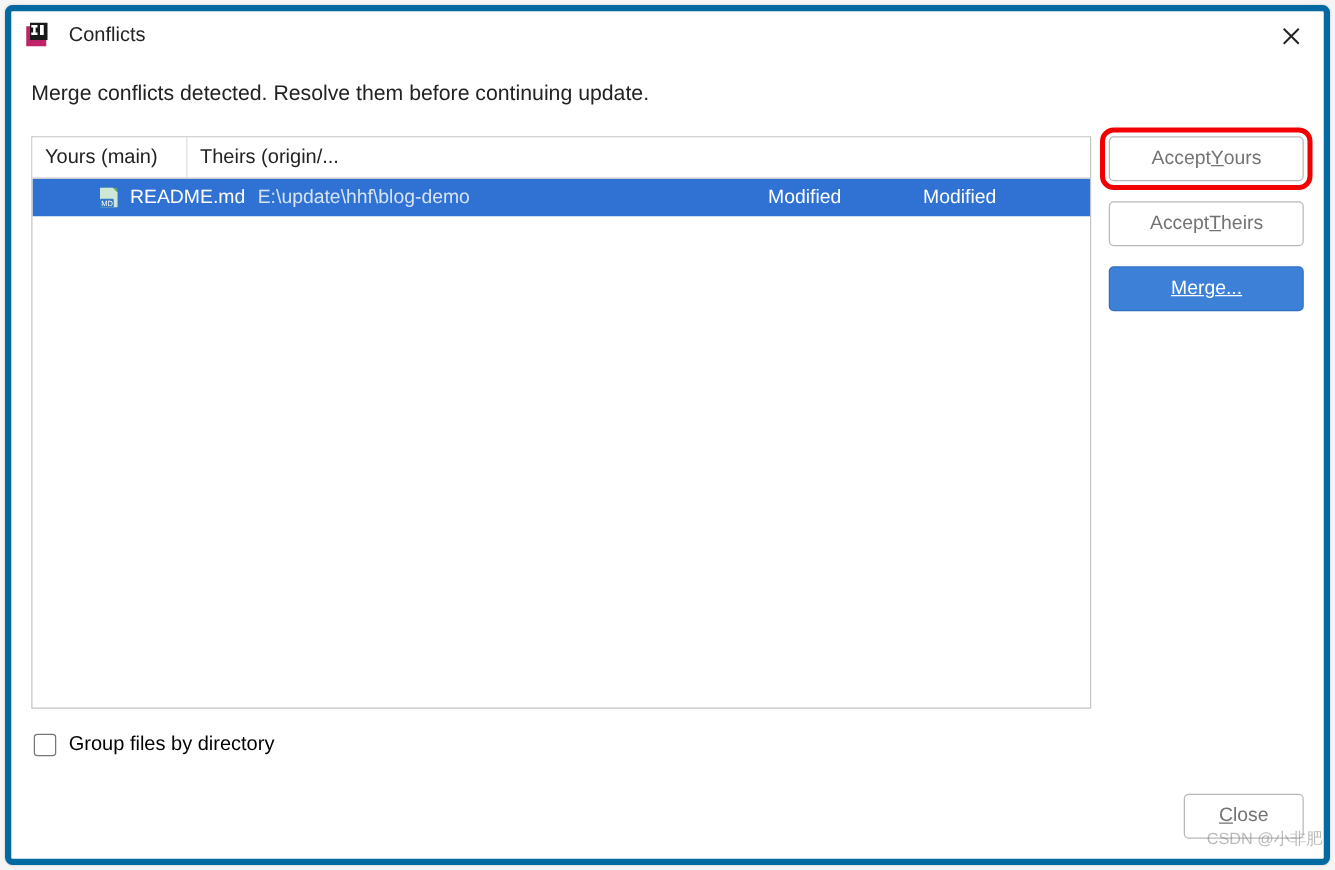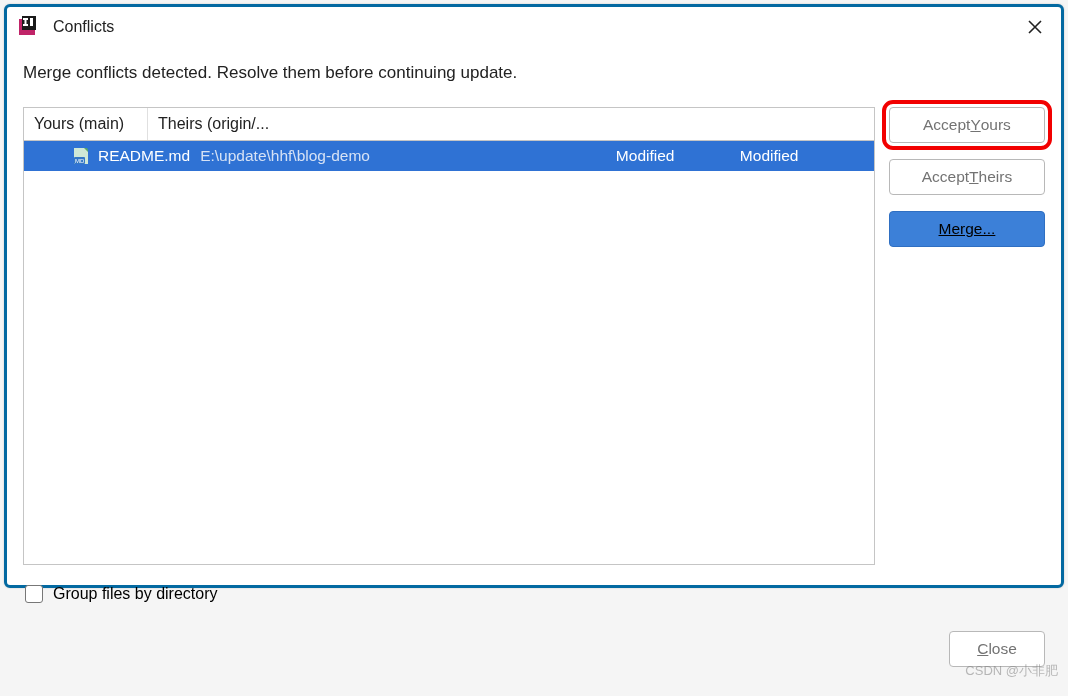--- a/index.html
+++ b/index.html
@@ -6,28 +6,29 @@
   body {
     font-family: "Segoe UI", Tahoma, sans-serif;
     font-size: 14px;
     background: #f5f5f5;
     width: 1068px;
     height: 696px;
     position: relative;
   }
   .dialog {
     background: #fff;
-    border: 3px solid #0369a1;
+    border: 5px solid #0369a1;
     border-radius: 6px;
     width: 1060px;
-    height: 584px;
+    height: 688px;
     margin: 4px;
     display: flex;
     flex-direction: column;
     box-shadow: 0 0 2px rgba(0,0,0,0.2);
+    justify-content: flex-end;
   }
   .titlebar {
     display: flex;
     align-items: center;
     padding: 6px 10px 6px 10px;
     height: 40px;
   }
   .titlebar .app-icon { width: 22px; height: 22px; margin-right: 14px; display:inline-flex; }
   .titlebar .title { font-size: 16px; color: #222; }
   .titlebar .spacer { flex: 1; }
@@ -74,21 +75,21 @@
   .col-yours { width: 124px; }
   .col-theirs { width: 144px; }
   .tbody { flex: 1; overflow: auto; }
   .trow {
     display: flex;
     align-items: center;
     height: 30px;
   }
   .trow.selected { background: #2f72d4; color: #fff; }
   .td { padding: 0 10px; font-size: 15.5px; display:flex; align-items:center; gap:6px; overflow:hidden; white-space:nowrap; }
-  .td.col-name { padding-left: 34px; margin-left: 16px; }
+  .td.col-name { padding-left: 54px; }
   .file-path { color: #d6e2f5; margin-left: 4px; }
   .buttons-col {
     display: flex;
     flex-direction: column;
     gap: 16px;
     width: 158px;
   }
   .btn {
     height: 36px;
     border: 1px solid #b8b8b8;
@@ -99,21 +100,21 @@
     cursor: pointer;
     display:flex; align-items:center; justify-content:center;
   }
   .btn.highlighted {
     outline: 4px solid #f20000;
     outline-offset: 3px;
   }
   .btn.primary {
     background: #3c80d8;
     border-color: #2f6fc2;
-    color: #000000;
+    color: #ffffff;
     text-decoration: underline;
   }
   .mnemonic { text-decoration: underline; }
   .group-row {
     display:flex;
     align-items:center;
     gap:10px;
     margin: 20px 2px 0 2px;
     font-size:16px;
   }

